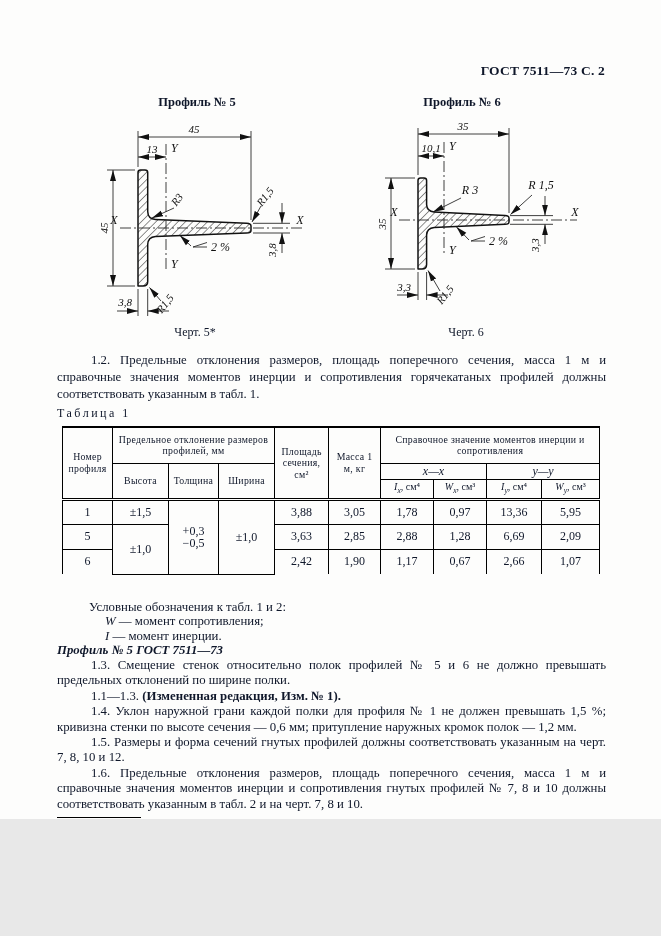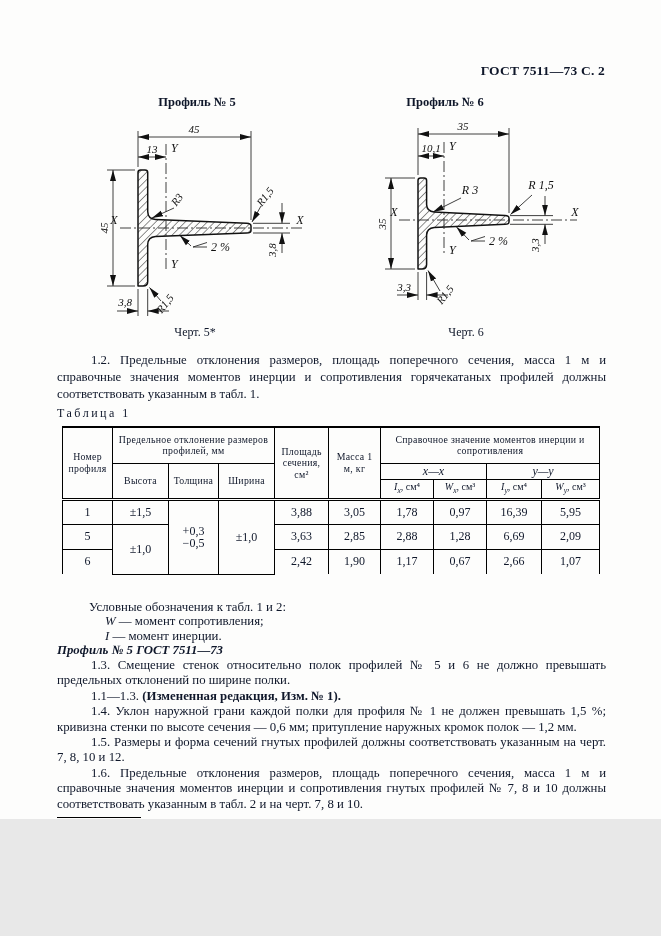--- a/index.html
+++ b/index.html
@@ -1,20 +1,20 @@
 <!DOCTYPE html>
 <html><head>
 <meta charset="utf-8">
 <style>
   html,body{margin:0;padding:0;background:#e8e8e8}
   .page{position:relative;width:661px;height:819px;background:#fdfdfc;margin:0 auto;
         font-family:"Liberation Serif",serif;color:#0f172a;overflow:hidden}
   .hdr{position:absolute;top:63px;right:56px;font-weight:bold;font-size:13.5px;letter-spacing:.2px}
   .figtitle{position:absolute;top:95px;width:160px;text-align:center;font-weight:bold;font-size:12.5px}
-  #t5{left:117px} #t6{left:365px}
+  #t5{left:117px} #t6{left:382px}
   .figcap{position:absolute;top:325px;width:140px;text-align:center;font-size:12px}
   #c5{left:125px} #c6{left:396px}
   svg.fig{position:absolute;top:114px}
   #f5{left:94px} #f6{left:371px}
   .oln{fill:url(#hp);stroke:#111;stroke-width:1.5;stroke-linejoin:round}
   .dim{stroke:#2a2a2a;stroke-width:.9;fill:none}
   .cl{stroke:#2a2a2a;stroke-width:.9;fill:none;stroke-dasharray:11 3 2 3}
   .lbl{font:italic 11px "Liberation Serif",serif;fill:#111}
   .lbl2{font:italic 12px "Liberation Serif",serif;fill:#111}
   .textblock{position:absolute;left:57px;top:352px;width:549px;font-size:12.8px}
@@ -226,21 +226,21 @@
           <td>±1,5</td>
           <td rowspan="3" class="two">
               <div>+0,3</div>
               <div>−0,5</div>
             </td>
           <td rowspan="3">±1,0</td>
           <td>3,88</td>
           <td>3,05</td>
           <td>1,78</td>
           <td>0,97</td>
-          <td>16,39</td>
+          <td>13,36</td>
           <td>5,95</td>
         </tr>
         <tr>
           <td>5</td>
           <td rowspan="2">±1,0</td>
           <td>3,63</td>
           <td>2,85</td>
           <td>2,88</td>
           <td>1,28</td>
           <td>6,69</td>

